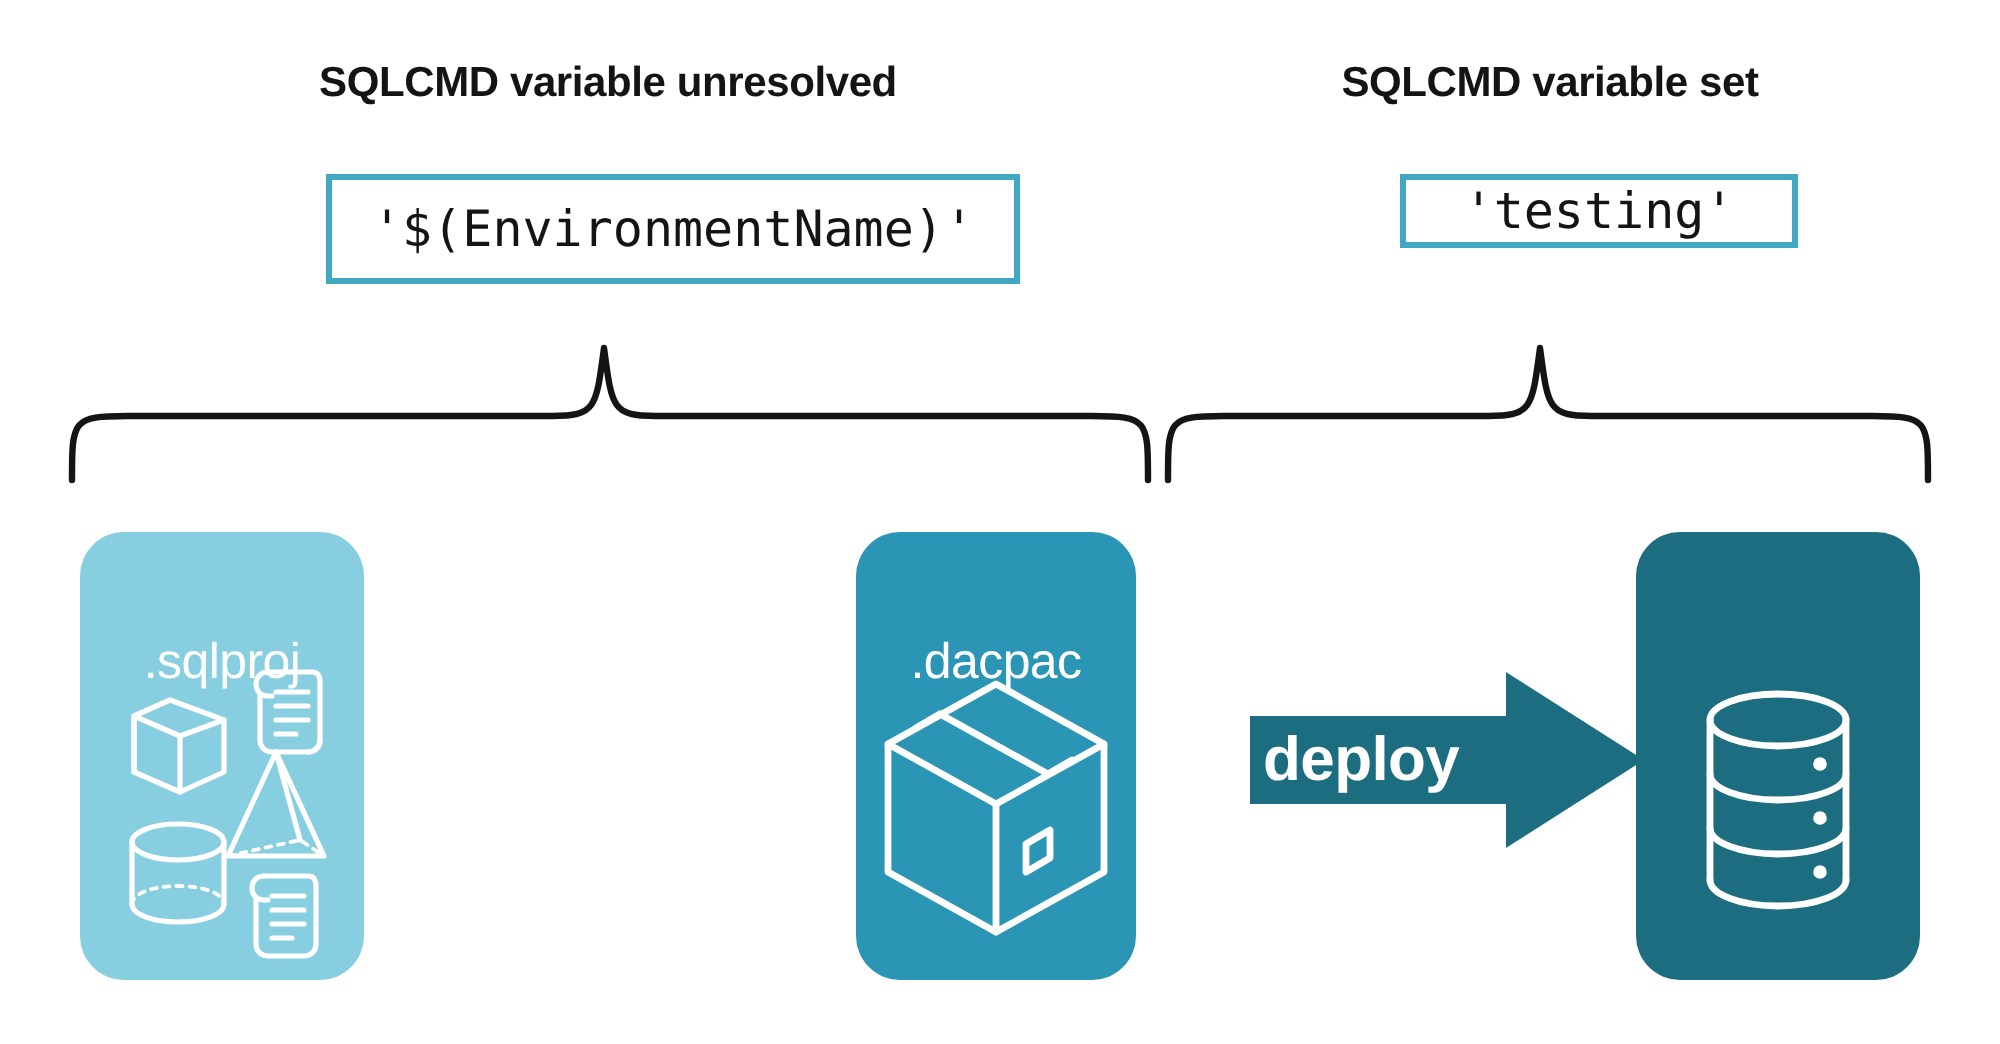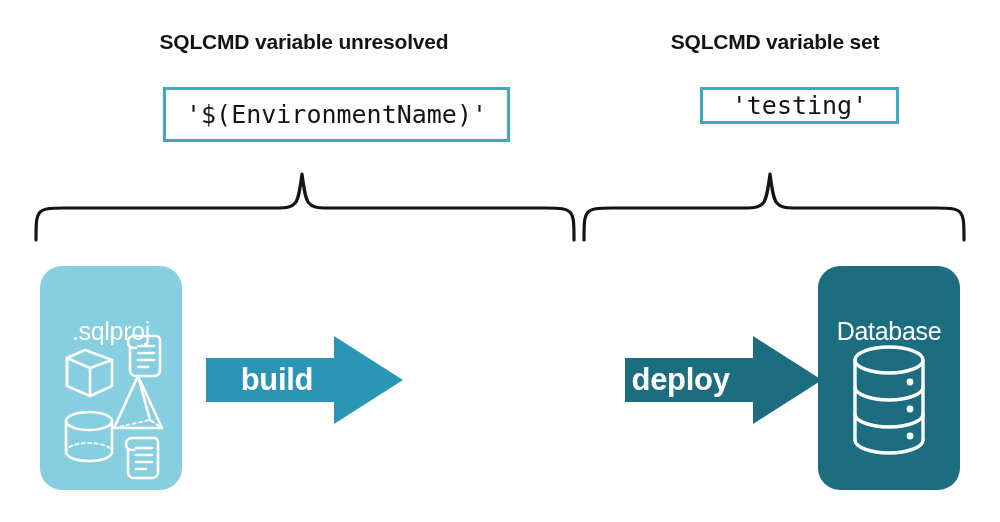--- a/index.html
+++ b/index.html
@@ -198,37 +198,50 @@
             <path d="M 10,16 L 26,16"></path>
             <path d="M 10,23 L 26,23"></path>
             <path d="M 10,30 L 26,30"></path>
             <path d="M 10,37 L 20,37"></path>
           </g>
         </g>
       </svg>
     </div>
   </div>
 
-  <div class="arrow" id="arrow-build">
-    <svg viewBox="0 0 197 88" preserveAspectRatio="none">
-      <path d="M 0,22 L 128,22 L 128,0 L 197,44 L 128,88 L 128,66 L 0,66 Z" fill="#2a95b5"></path>
-    </svg>
-    <div class="arrow-label">build</div>
-  </div>
-
+
+  <div class="card" id="card-dacpac">
+    <div class="card-title">.dacpac</div>
+    <div class="card-art">
+      <svg viewBox="0 0 140 166">
+        <g fill="none" stroke="#ffffff" stroke-width="3.4" stroke-linecap="round" stroke-linejoin="round">
+
+          <path d="M 16,48 L 70,18 L 124,48 L 124,112 L 70,142 L 16,112 Z"></path>
+
+          <path d="M 16,48 L 70,78 L 124,48"></path>
+          <path d="M 70,78 L 70,142"></path>
+
+          <path d="M 42,33 L 96,63"></path>
+          <path d="M 96,63 L 108,56"></path>
+          <path d="M 42,33 L 30,40"></path>
+
+          <path d="M 85,98 L 97,91 L 97,105 L 85,112 Z"></path>
+        </g>
+      </svg>
+    </div>
+  </div>
 
   <div class="arrow" id="arrow-deploy">
     <svg viewBox="0 0 197 88" preserveAspectRatio="none">
       <path d="M 0,22 L 128,22 L 128,0 L 197,44 L 128,88 L 128,66 L 0,66 Z" fill="#1d6d80"></path>
     </svg>
     <div class="arrow-label">deploy</div>
   </div>
 
   <div class="card" id="card-database">
-    <div class="card-title">Database</div>
     <div class="card-art">
       <svg viewBox="0 0 142 166">
         <g fill="none" stroke="#ffffff" stroke-width="3.4" stroke-linecap="round" stroke-linejoin="round">
 
           <ellipse cx="71" cy="36" rx="34" ry="13"></ellipse>
 
           <path d="M 37,36 L 37,116"></path>
           <path d="M 105,36 L 105,116"></path>
 
           <path d="M 37,116 C 37,123.2 52.2,129 71,129 C 89.8,129 105,123.2 105,116"></path>

